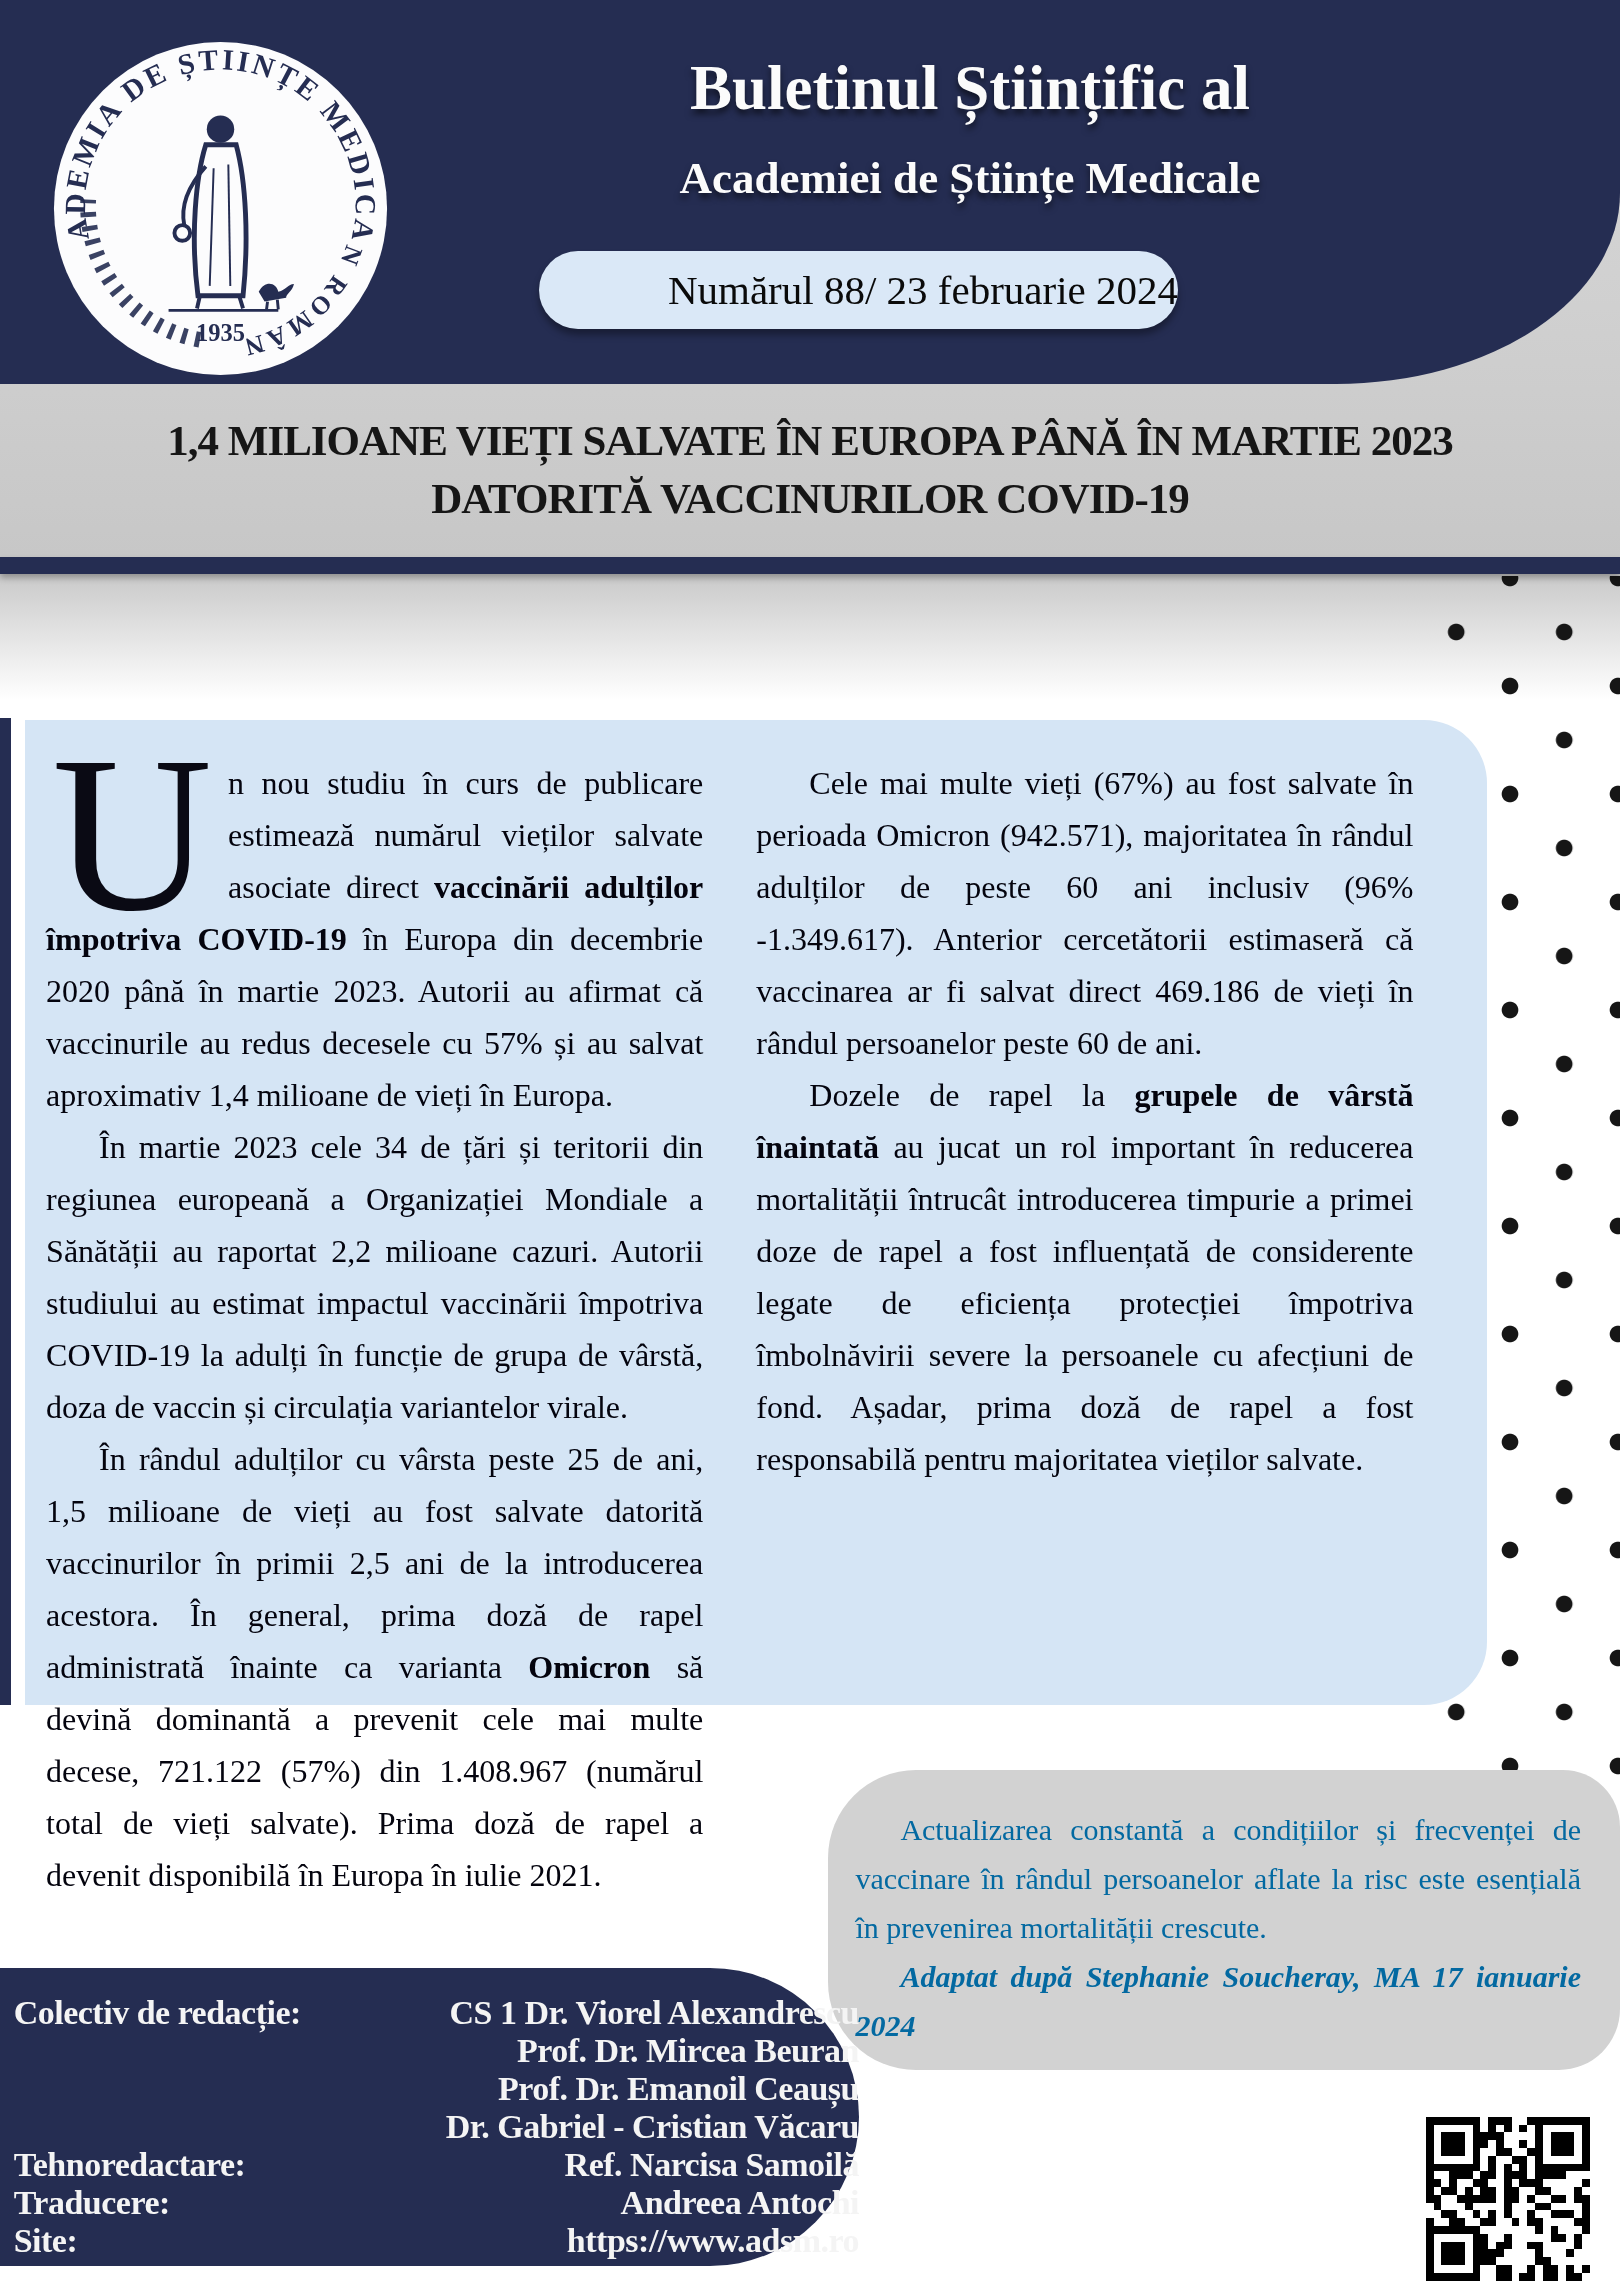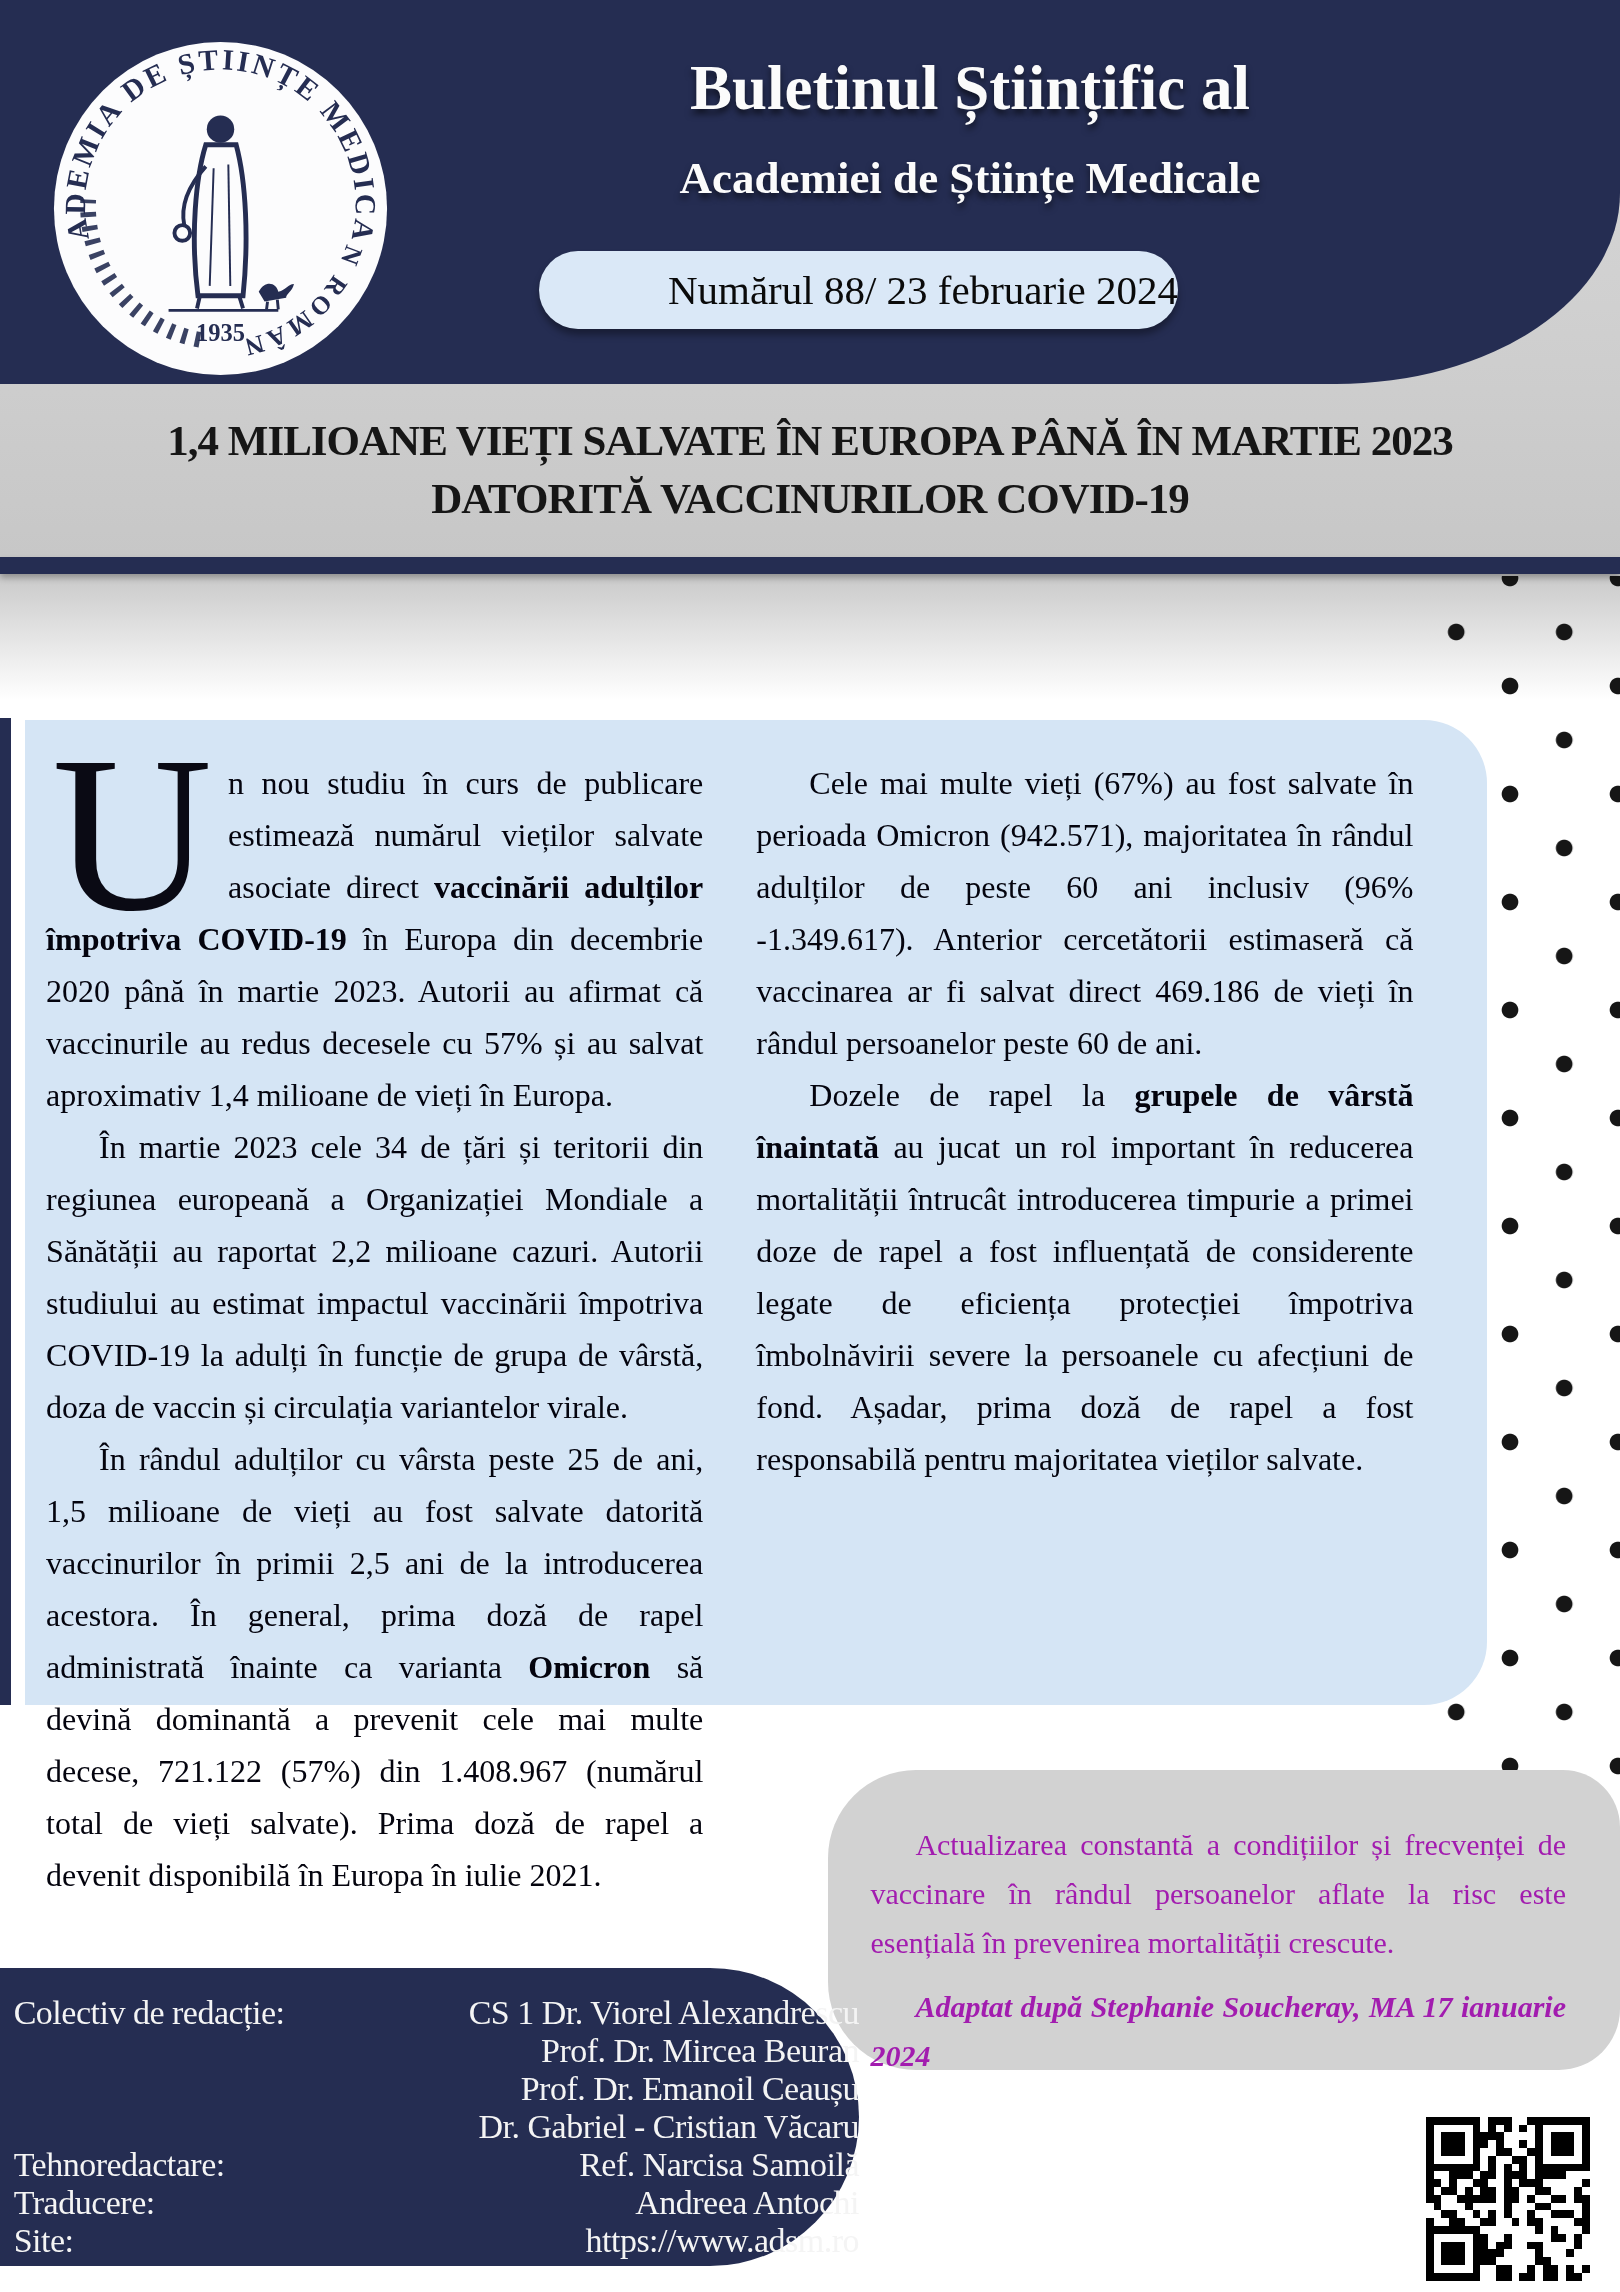--- a/index.html
+++ b/index.html
@@ -47,31 +47,31 @@
   .cols{display:flex;gap:53px;padding:37px 73px 0 21.6px;}
   .col{flex:1;min-width:0;}
   .col p{margin:0;text-align:justify;font-size:32px;line-height:52px;color:#04040e;}
   .indent{text-indent:53px;}
   .dropcap{float:left;font-size:222px;height:155px;line-height:155px;
            padding:0 15.7px 0 5.9px;color:#0a0a14;}
 
   
   .note-box{position:absolute;left:828px;top:1770px;width:792px;height:300px;
             background:var(--note_bg,#d2d2d2);border-radius:88px 57px 61px 88px;z-index:2;}
-  .note-box p{margin:15px;text-align:justify;color:#a21caf;}
+  .note-box p{margin:0;text-align:justify;color:#0369a1;}
   .note-body{padding:35px 39px 0 27.4px;font-size:30px;line-height:49px;text-indent:45px;}
   .note-attr{padding:0 39px 0 27.4px;font-size:30px;line-height:49px;text-indent:45px;
              font-weight:bold;font-style:italic;}
 
   
   .colophon{position:absolute;left:0;top:1968px;width:859px;height:298px;
             background:var(--navy,#252d52);border-radius:0 167px 167px 0;z-index:2;
             padding:0;box-sizing:border-box;}
   .colophon-inner{padding:25.5px 0 0 13.7px;}
-  .crow{display:flex;font-weight:normal;color:#f4f4f4;font-size:34px;line-height:38px;
+  .crow{display:flex;font-weight:bold;color:#f4f4f4;font-size:34px;line-height:38px;
         letter-spacing:-0.5px;}
   .clabel{width:296px;flex:0 0 296px;}
   .cvalue{flex:1;text-align:right;}
 
   
   .qr{position:absolute;left:1418px;top:2109px;width:180px;height:180px;background:#ffffff;
       padding:0;z-index:2;}
   .qr-grid{display:grid;grid-template-columns:repeat(21,7.8px);grid-auto-rows:7.8px;
            margin:7.8px;}
   .qr-grid div{width:7.8px;height:7.8px;}

